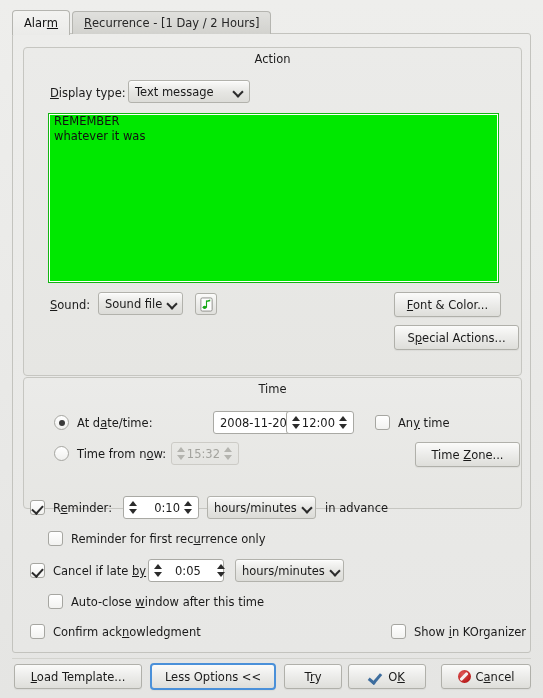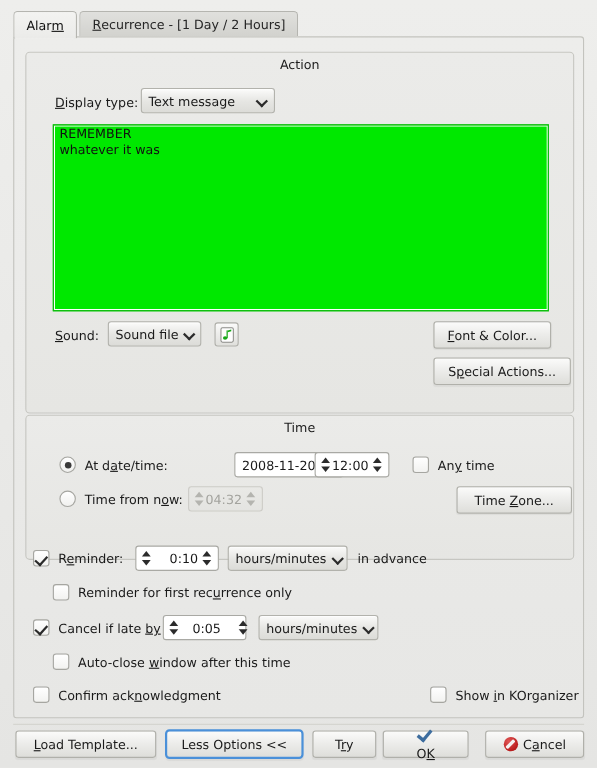--- a/index.html
+++ b/index.html
@@ -24,21 +24,21 @@
     box-sizing: border-box;
   }
 
   
   .tabbar {
     position: absolute;
     left: 12px;
     top: 10px;
     height: 24px;
     display: flex;
-    align-items: flex-start;
+    align-items: center;
     z-index: 4;
   }
   .tab {
     height: 22px;
     padding: 0 11px;
     display: flex;
     align-items: center;
     font-size: 11.5px;
     border: 1px solid #b5b5b0;
     border-bottom: none;
@@ -407,21 +407,21 @@
 
       <div class="radio" style="left:30px; top:68px;"></div>
       <div class="lbl" style="left:53px; top:69px;">
         <span>Time from n</span><span class="u">o</span><span>w:</span>
       </div>
       <div class="spin dis" style="left:147px; top:64px; width:68px;">
         <span class="arrows">
             <span class="up"></span>
             <span class="dn"></span>
           </span>
-        <span class="sval">04:32</span>
+        <span class="sval">15:32</span>
         <span class="arrows">
             <span class="up"></span>
             <span class="dn"></span>
           </span>
       </div>
       <div class="btn" style="left:391px; top:64px; width:105px;">
         <span><span>Time </span><span class="u">Z</span><span>one...</span></span>
       </div>
     </div>
 
@@ -494,21 +494,21 @@
     </div>
 
     <div class="btn focus" style="left:150px; top:5px; width:126px; height:27px;">
       <span>Less Options &lt;&lt;</span>
     </div>
 
     <div class="btn" style="left:284px; top:6px; width:58px;">
       <span><span>T</span><span class="u">r</span><span>y</span></span>
     </div>
 
-    <div class="btn" style="left:348px; top:6px; width:78px;flex-direction:column;">
+    <div class="btn" style="left:348px; top:6px; width:78px;">
       <span class="okicon"></span>
       <span><span>O</span><span class="u">K</span></span>
     </div>
 
     <div class="btn" style="left:441px; top:6px; width:90px;">
       <span class="cancelicon"></span>
       <span><span>C</span><span class="u">a</span><span>ncel</span></span>
     </div>
   </div>
 </div>

